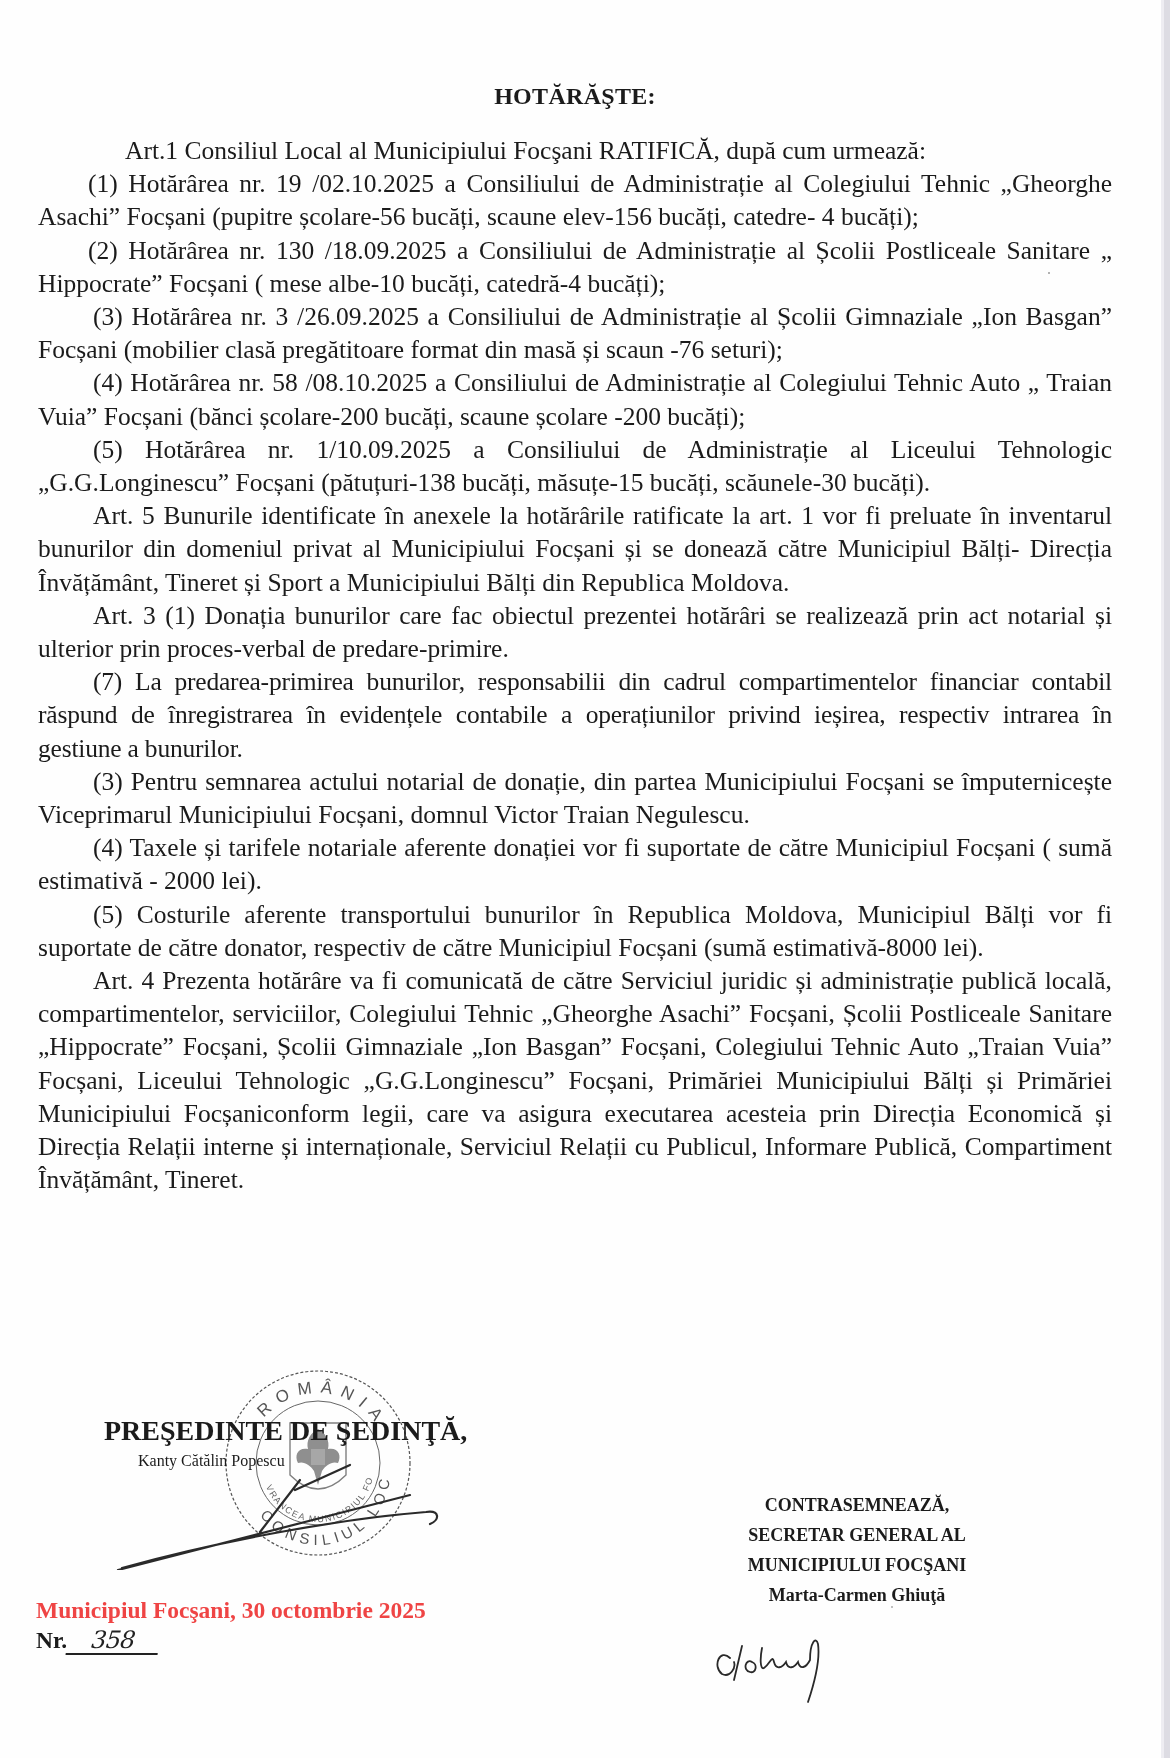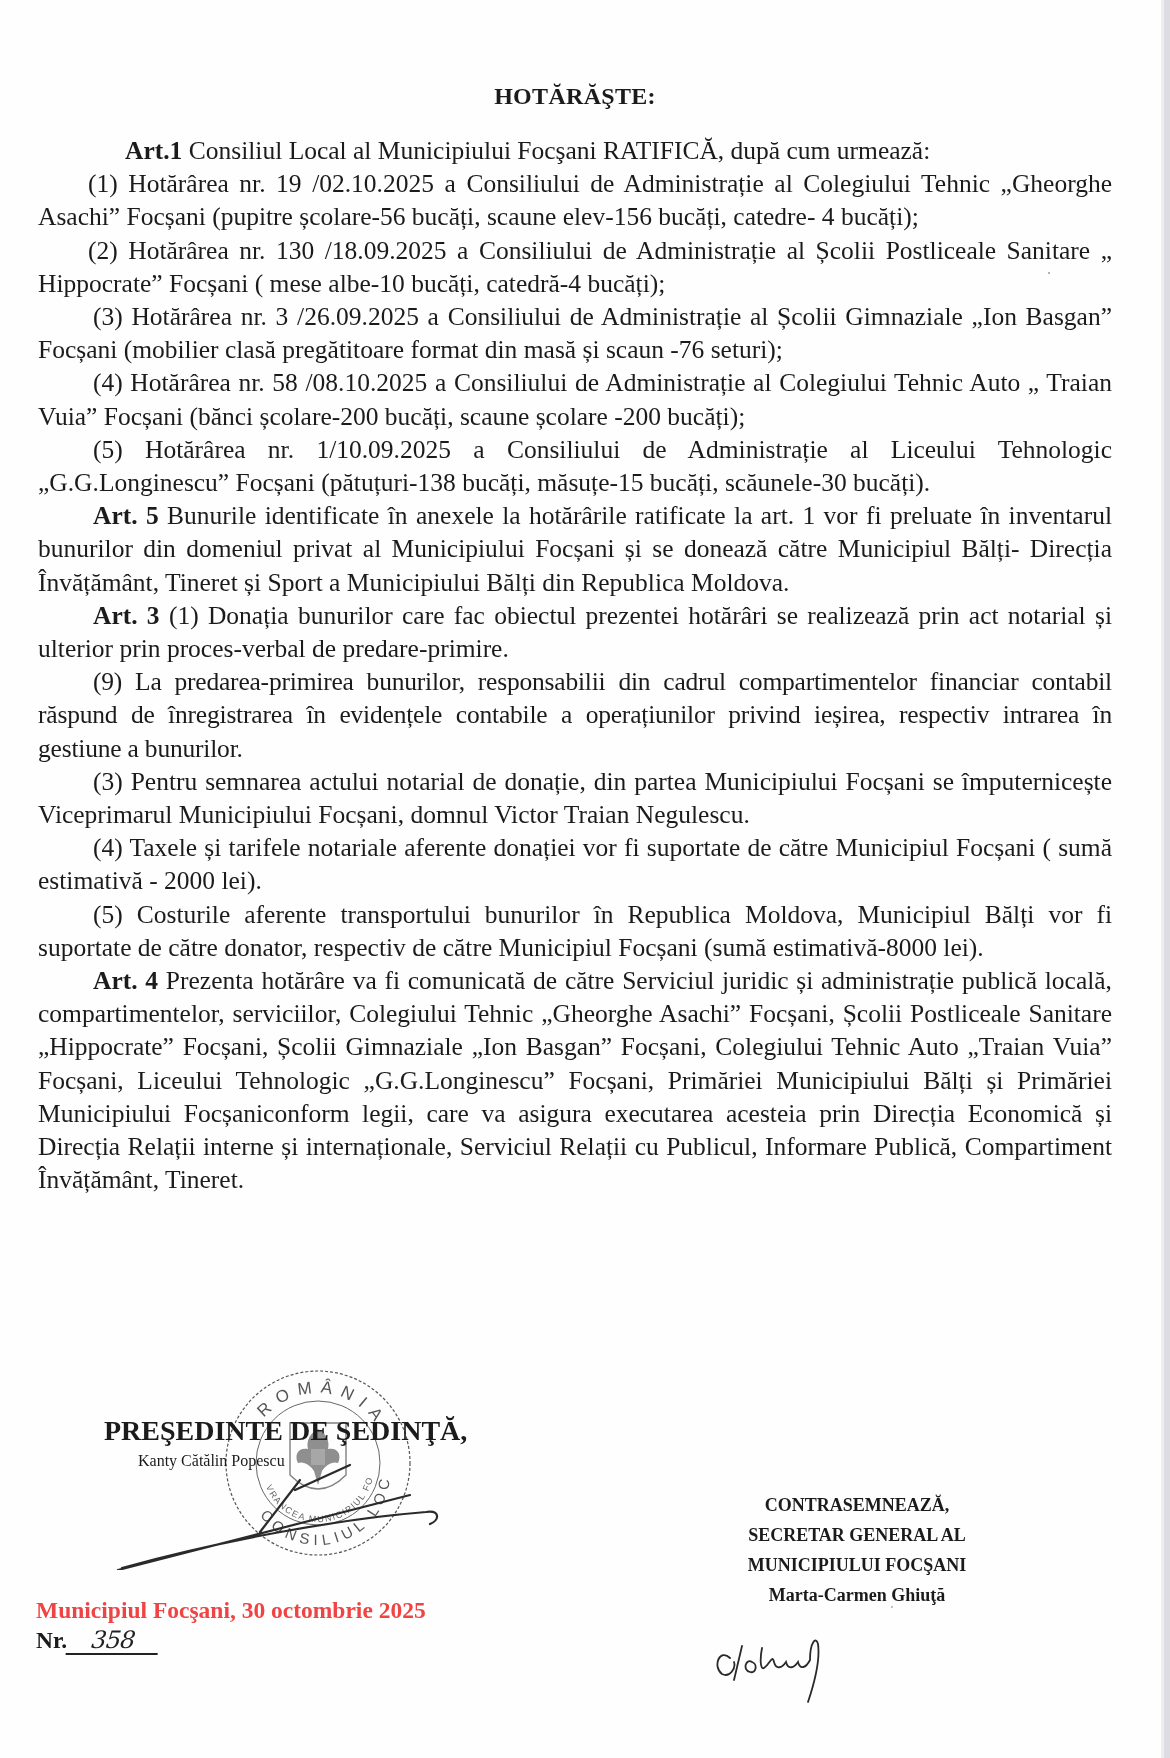--- a/index.html
+++ b/index.html
@@ -20,21 +20,21 @@
     position: absolute; left: 0; top: 80px; width: 1074px; text-align: center;
     font-weight: bold; font-size: 24px; letter-spacing: 0.3px;
   }
   .body {
     position: absolute; left: 0; top: 134px; width: 1074px; text-align: justify;
   }
   .p { margin: 0; }
   .ind2 { text-indent: 55px; }
   .ind4 { text-indent: 87px; }
   .ind5 { text-indent: 50px; }
-  b.art { font-weight: bold; }
+  b.art { font-weight: normal; }
   .tight { letter-spacing: -0.2px; }
 
   .sig-left {
     position: absolute; left: 104px; top: 1416px; font-family: "Liberation Serif", serif;
     color: #1b1b1b;
   }
   .sig-left .role { font-weight: bold; font-size: 28px; line-height: 30px; }
   .sig-left .name { font-size: 16px; line-height: 30px; padding-left: 34px; }
 
   .stamp { position: absolute; left: 218px; top: 1363px; width: 200px; height: 200px; }
@@ -75,21 +75,21 @@
 
   <div class="body">
     <p class="p ind4"><b class="art">Art.1</b><span> Consiliul Local al Municipiului Focşani  RATIFICĂ, după cum urmează:</span></p>
     <p class="p ind5">(1) Hotărârea nr. 19 /02.10.2025 a Consiliului de Administrație al Colegiului Tehnic „Gheorghe Asachi” Focșani (pupitre școlare-56 bucăți, scaune elev-156 bucăți,  catedre- 4 bucăți);</p>
     <p class="p ind5">(2) Hotărârea nr. 130 /18.09.2025 a Consiliului de Administrație al Școlii Postliceale Sanitare „ Hippocrate” Focșani ( mese albe-10 bucăți, catedră-4 bucăți);</p>
     <p class="p ind2">(3) Hotărârea nr. 3 /26.09.2025 a Consiliului de Administrație al Școlii Gimnaziale „Ion Basgan” Focșani (mobilier clasă pregătitoare format din masă și scaun -76 seturi);</p>
     <p class="p ind2">(4) Hotărârea nr. 58 /08.10.2025 a Consiliului de Administrație al  Colegiului Tehnic Auto „ Traian Vuia” Focșani (bănci școlare-200 bucăți, scaune școlare -200 bucăți);</p>
     <p class="p ind2">(5) Hotărârea nr. 1/10.09.2025 a Consiliului de Administrație al Liceului Tehnologic „G.G.Longinescu” Focșani (pătuțuri-138 bucăți, măsuțe-15 bucăți, scăunele-30 bucăți).</p>
     <p class="p ind2"><b class="art">Art. 5</b><span> Bunurile identificate în anexele  la hotărârile ratificate la art. 1 vor fi preluate în inventarul bunurilor din domeniul privat al Municipiului Focșani și se donează către Municipiul Bălți- Direcția Învățământ, Tineret și Sport a Municipiului Bălți din Republica Moldova.</span></p>
     <p class="p ind2"><b class="art">Art. 3</b><span> (1) Donația bunurilor care fac obiectul prezentei hotărâri se realizează prin act notarial și ulterior prin proces-verbal de predare-primire.</span></p>
-    <p class="p ind2 tight">(9) La predarea-primirea bunurilor, responsabilii din cadrul compartimentelor financiar contabil răspund de înregistrarea în evidențele contabile a operațiunilor privind ieșirea, respectiv intrarea în gestiune a bunurilor.</p>
+    <p class="p ind2 tight">(7) La predarea-primirea bunurilor, responsabilii din cadrul compartimentelor financiar contabil răspund de înregistrarea în evidențele contabile a operațiunilor privind ieșirea, respectiv intrarea în gestiune a bunurilor.</p>
     <p class="p ind2">(3) Pentru semnarea actului notarial de donație, din partea Municipiului Focșani se împuternicește Viceprimarul Municipiului Focșani, domnul Victor Traian Negulescu.</p>
     <p class="p ind2">(4) Taxele și tarifele notariale aferente donației vor fi suportate de către Municipiul Focșani ( sumă estimativă - 2000 lei).</p>
     <p class="p ind2">(5) Costurile aferente transportului bunurilor în Republica Moldova, Municipiul Bălți vor fi suportate de către donator, respectiv de către Municipiul Focșani (sumă estimativă-8000 lei).</p>
     <p class="p ind2"><b class="art">Art. 4</b><span>  Prezenta hotărâre va fi comunicată de către Serviciul juridic și  administrație publică locală, compartimentelor, serviciilor, Colegiului Tehnic „Gheorghe Asachi” Focșani, Școlii Postliceale Sanitare „Hippocrate” Focșani, Școlii Gimnaziale „Ion Basgan” Focșani, Colegiului Tehnic Auto „Traian Vuia” Focșani, Liceului Tehnologic „G.G.Longinescu” Focșani, Primăriei Municipiului Bălți și Primăriei Municipiului Focșaniconform legii, care va asigura executarea acesteia prin Direcția Economică și Direcția Relații interne și internaționale, Serviciul Relații cu Publicul, Informare Publică, Compartiment Învățământ, Tineret.</span></p>
   </div>
 </div>
 
 <div class="dot"></div>
 <div class="dot2"></div>
 

